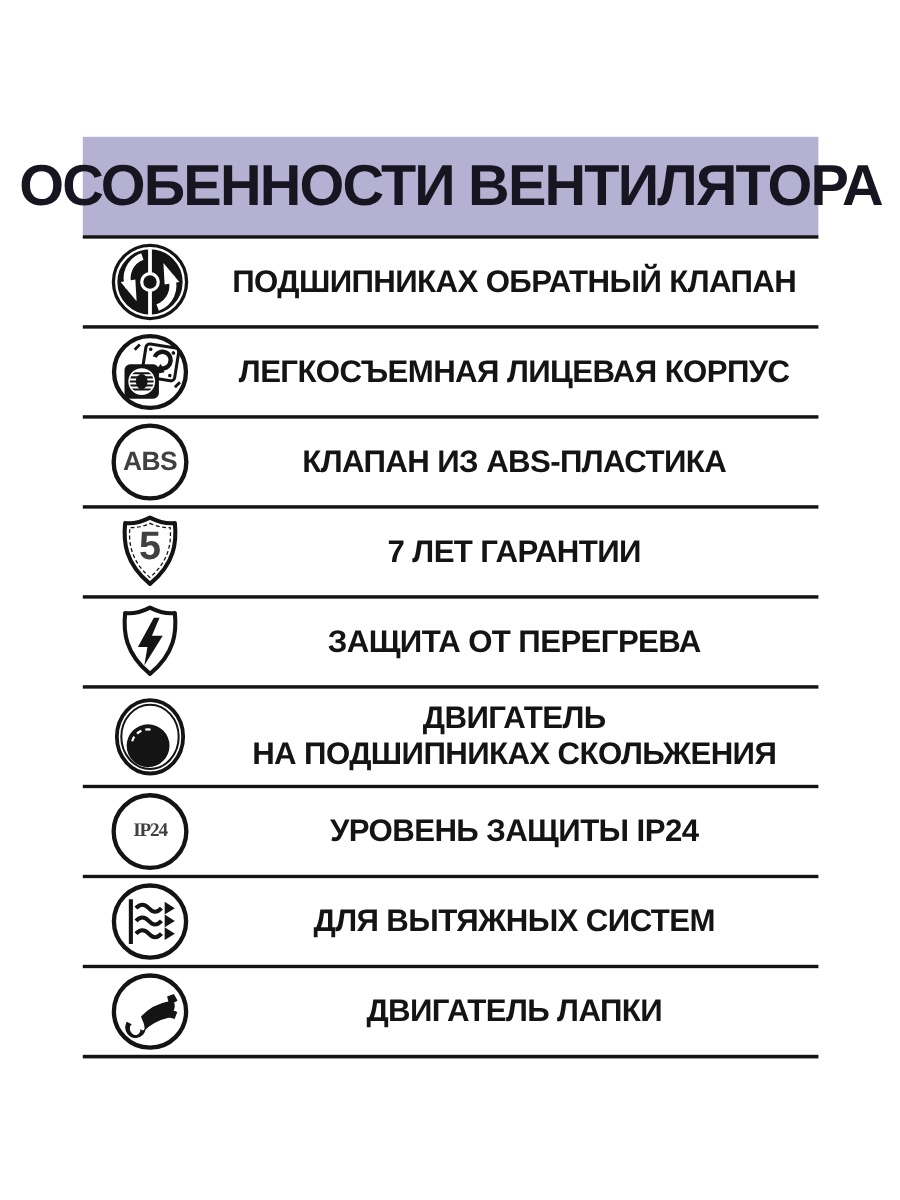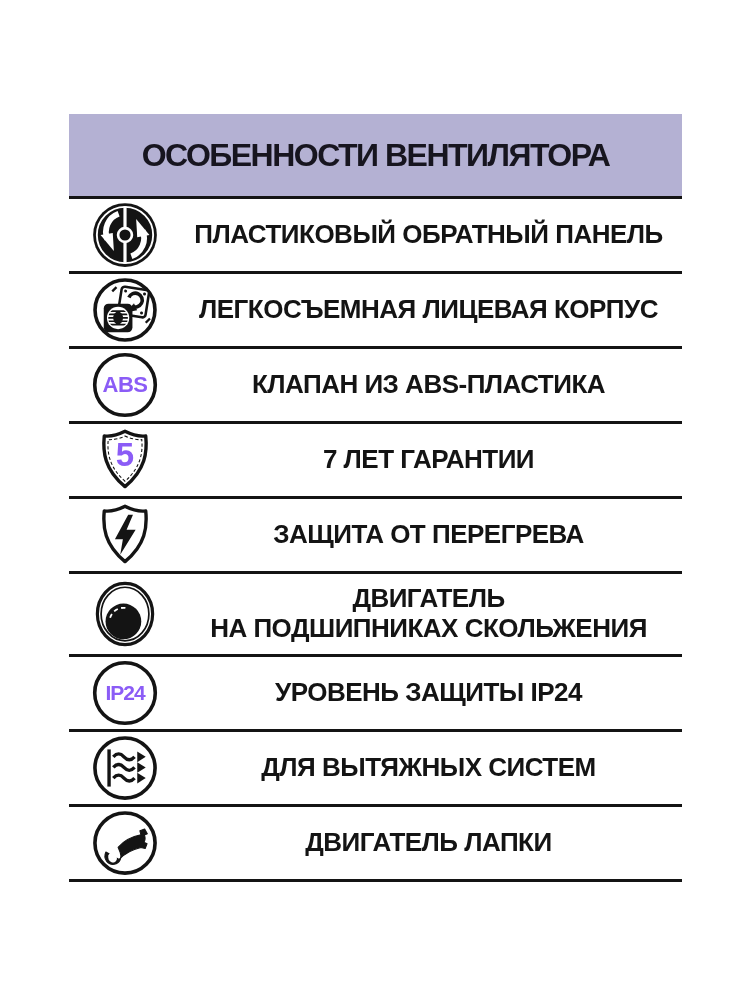--- a/index.html
+++ b/index.html
@@ -7,38 +7,38 @@
     width:750px;height:1000px;position:relative;background:#ffffff;
     font-family:"Liberation Sans","DejaVu Sans",sans-serif;color:#141414;
     overflow:hidden;
   }
   .sheet{position:absolute;left:69px;top:114px;width:613px;}
   .banner{
     height:82px;background:#b4b1d3;
     display:flex;align-items:center;justify-content:center;
   }
   .banner h1{
-    margin:0;font-size:32px;font-weight:bold;letter-spacing:-1.5px;
+    margin:0;font-size:48px;font-weight:bold;letter-spacing:-1.5px;
     color:#17151f;white-space:nowrap;
   }
   .features{border-top:3px solid #141414;}
   .row{
     display:flex;align-items:center;height:72px;
     border-bottom:3px solid #141414;background:#ffffff;
   }
   .row.tall{height:80px;}
   .icon-cell{width:112px;flex:none;display:flex;justify-content:center;position:relative;}
   .icon{width:68px;height:68px;display:block;}
   .badge{
     position:absolute;inset:0;display:flex;align-items:center;justify-content:center;
-    font-weight:bold;color:#8b5cf6;pointer-events:none;
+    font-weight:bold;color:#404040;pointer-events:none;
   }
   .badge-abs{font-size:22px;letter-spacing:-0.5px;}
   .badge-shield{font-size:33px;transform:translateY(-7%);}
-  .badge-ip24{font-size:21px;letter-spacing:-1px;}
+  .badge-ip24{font-size:16px;letter-spacing:-1px;font-family:Liberation Serif, serif;}
   .label{
     flex:1;text-align:center;font-size:26px;font-weight:bold;
     letter-spacing:-0.5px;line-height:1.15;white-space:pre-line;
     padding-right:6px;
   }
 </style>
 </head>
 <body>
 
 <div class="sheet">
@@ -59,21 +59,21 @@
             <path d="M26 12 A 18 18 0 0 0 15.5 36" fill="none" stroke="#ffffff" stroke-width="5.5"></path>
             <polygon points="9,32 21.5,47 20.5,30" fill="#ffffff"></polygon>
           </g>
           <g transform="rotate(180 32 32)">
             <path d="M26 12 A 18 18 0 0 0 15.5 36" fill="none" stroke="#ffffff" stroke-width="5.5"></path>
             <polygon points="9,32 21.5,47 20.5,30" fill="#ffffff"></polygon>
           </g>
           <circle cx="32" cy="32" r="6.5" fill="#141414" stroke="#ffffff" stroke-width="2.5"></circle>
         </svg>
       </div>
-      <div class="label">ПЛАСТИКОВЫЙ ОБРАТНЫЙ ПАНЕЛЬ</div>
+      <div class="label">ПОДШИПНИКАХ ОБРАТНЫЙ КЛАПАН</div>
     </div>
 
     <div class="row">
       <div class="icon-cell">
         <svg class="icon" viewBox="0 0 64 64">
           <circle cx="32" cy="32" r="28.2" fill="#ffffff" stroke="#141414" stroke-width="3.4"></circle>
           <g transform="rotate(9 40 25)">
             <rect x="27" y="11.5" width="26" height="26" rx="3" fill="#ffffff" stroke="#141414" stroke-width="2.4"></rect>
             <circle cx="31" cy="15.5" r="1.4" fill="#141414"></circle>
             <circle cx="49" cy="15.5" r="1.4" fill="#141414"></circle>

